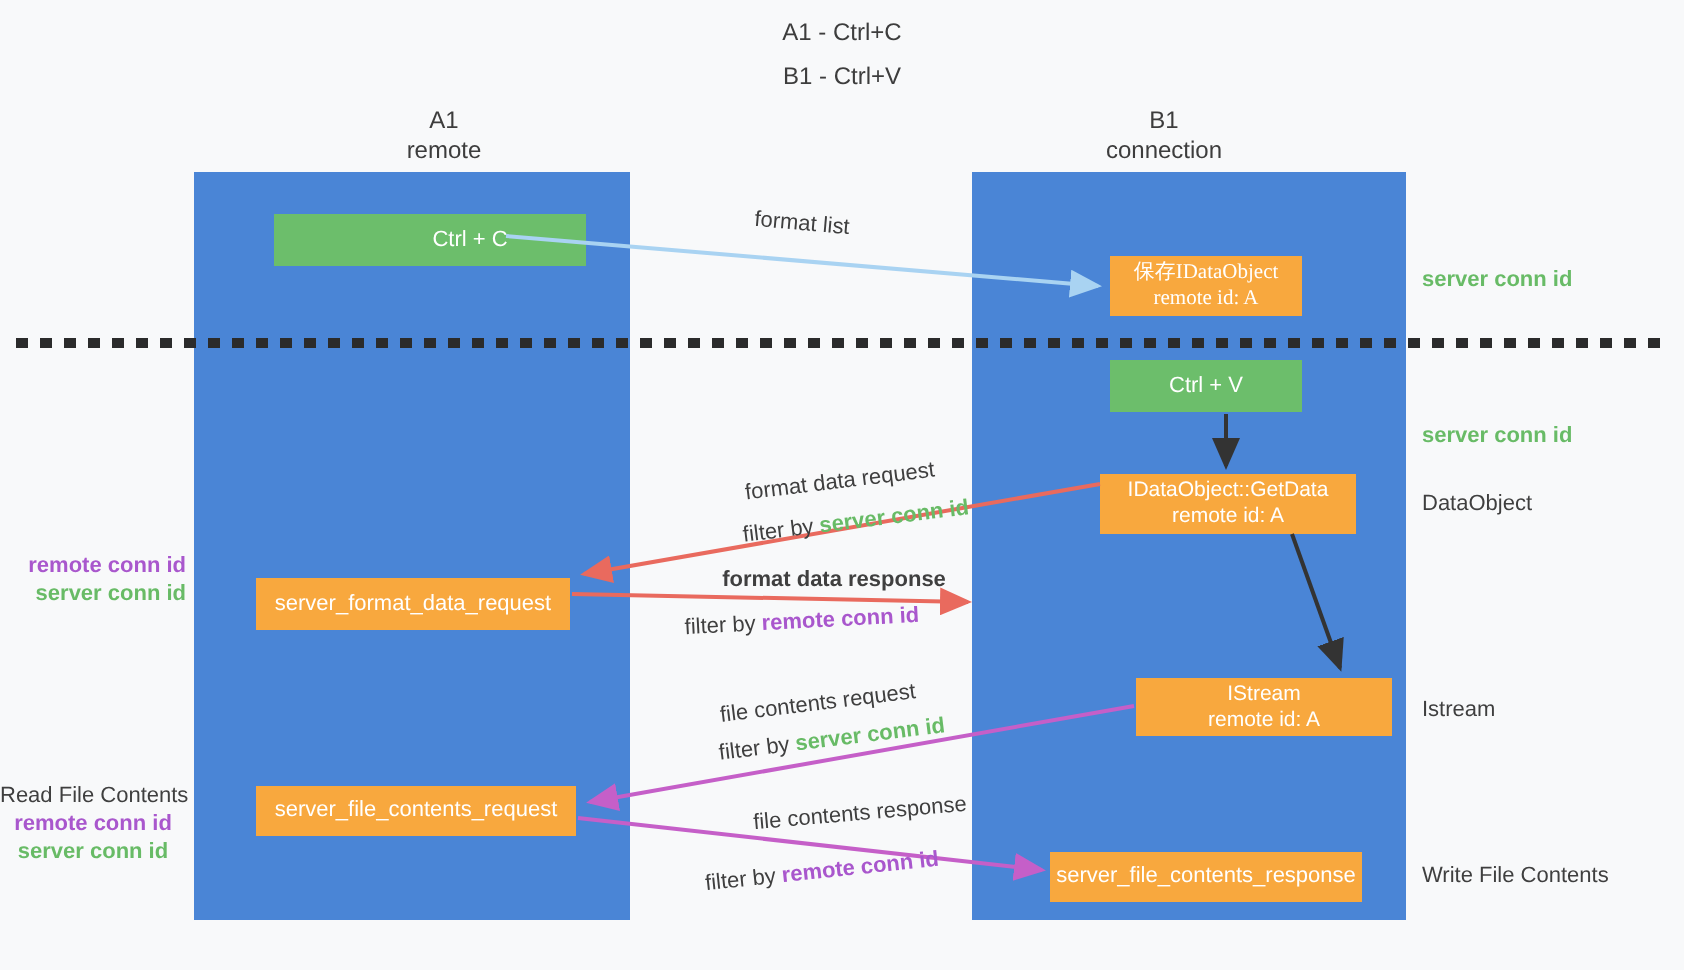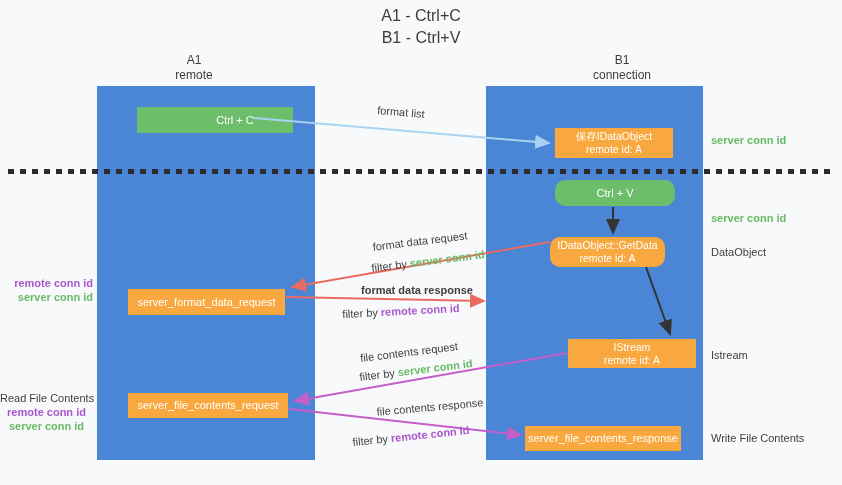--- a/index.html
+++ b/index.html
@@ -7,29 +7,29 @@
     width:842px;height:485px;
     background:#f8f9fa;
     font-family:"Liberation Sans", sans-serif;
     position:relative;
     overflow:hidden;
   }
   .stage{position:absolute;left:0;top:0;width:842px;height:485px;}
 
   .title{
     position:absolute;left:0;top:5px;width:842px;
-    text-align:center;color:#3d3d3d;font-size:16px;line-height:22px;
+    text-align:center;color:#3d3d3d;font-size:12px;line-height:22px;
   }
 
   .lane-header{
     position:absolute;width:200px;text-align:center;
     color:#3d3d3d;font-size:12px;line-height:15px;top:53px;
   }
-  .lane-header.left{left:94px;}
-  .lane-header.right{left:522px;}
+  .lane-header.left{left:122px;}
+  .lane-header.right{left:482px;}
 
   .lane{
     position:absolute;top:86px;height:374px;
     background:#4a85d6;z-index:1;
   }
   .lane.left{left:97px;width:218px;}
   .lane.right{left:486px;width:217px;}
 
   .dotted-line{
     position:absolute;left:8px;top:169px;width:826px;height:5px;z-index:3;
@@ -84,30 +84,30 @@
 
   <div class="lane left"></div>
   <div class="lane right"></div>
 
   <div class="dotted-line"></div>
 
   <div class="box green" style="left:137px;top:107px;width:116px;height:26px;padding-left:40px;">
     <div>Ctrl + C</div>
   </div>
 
-  <div class="box orange" style="left:555px;top:128px;width:118px;height:30px;">
+  <div class="box orange" style="left:555px;top:128px;width:96px;height:30px;font-family:Liberation Serif, serif;">
     <div class="l2">保存IDataObject</div>
     <div class="l2">remote id: A</div>
   </div>
 
-  <div class="box green" style="left:555px;top:180px;width:120px;height:26px;border-radius:10px;">
+  <div class="box green" style="left:555px;top:180px;width:96px;height:26px;">
     <div>Ctrl + V</div>
   </div>
 
-  <div class="box orange" style="left:550px;top:237px;width:115px;height:30px;border-radius:10px;">
+  <div class="box orange" style="left:550px;top:237px;width:128px;height:30px;">
     <div class="l2">IDataObject::GetData</div>
     <div class="l2">remote id: A</div>
   </div>
 
   <div class="box orange" style="left:128px;top:277px;width:157px;height:26px;margin-top:12px;">
     <div>server_format_data_request</div>
   </div>
 
 
   <div class="box orange" style="left:568px;top:339px;width:128px;height:29px;">

